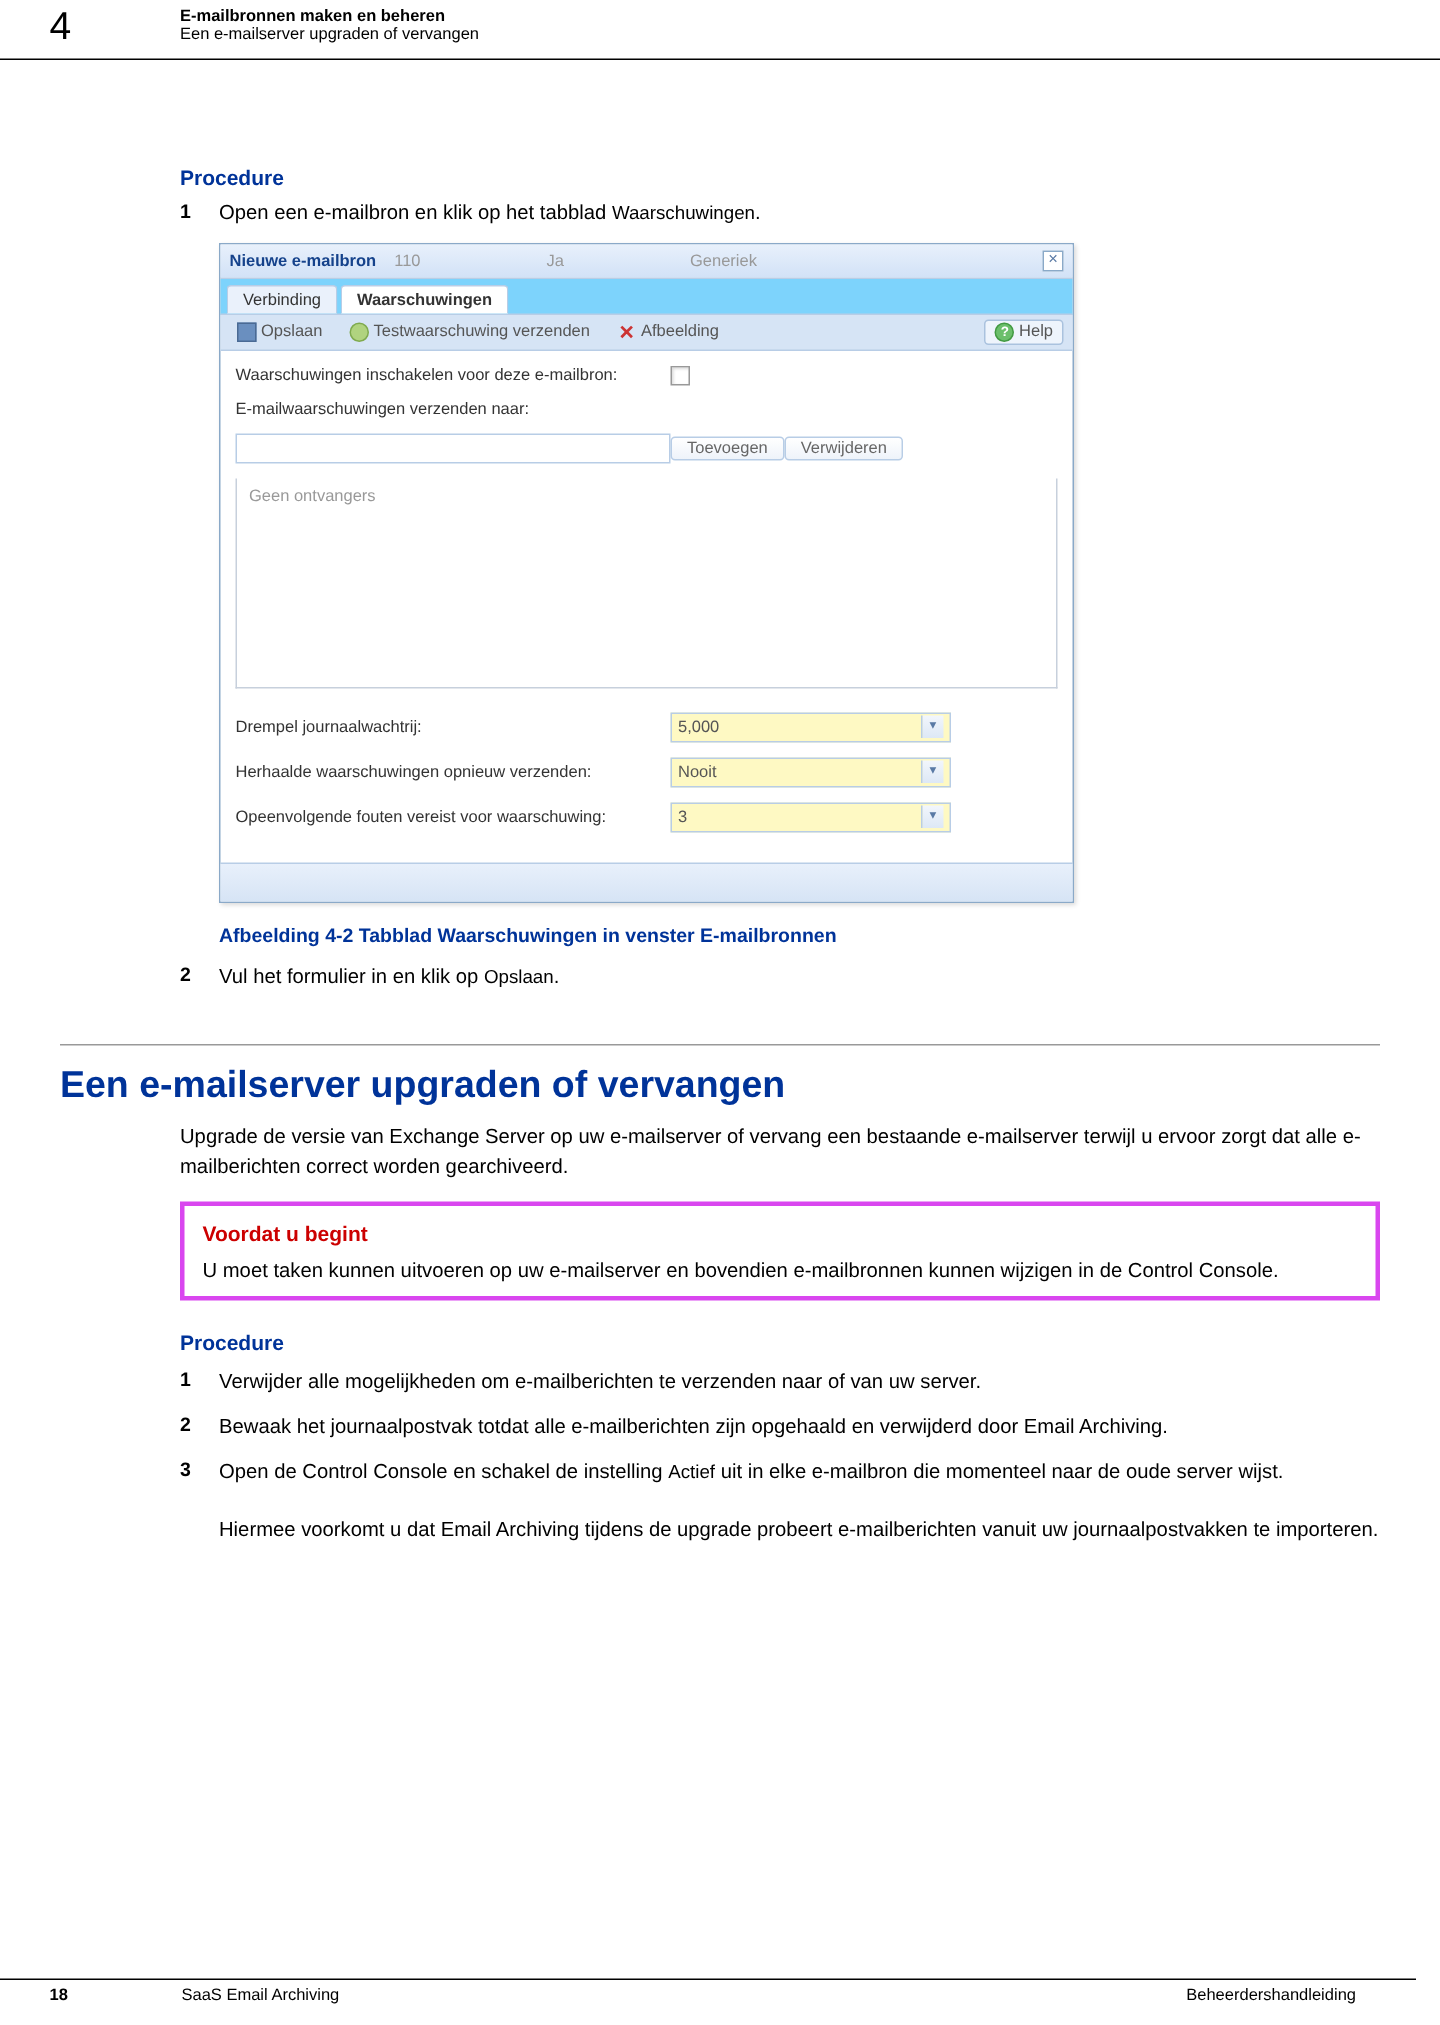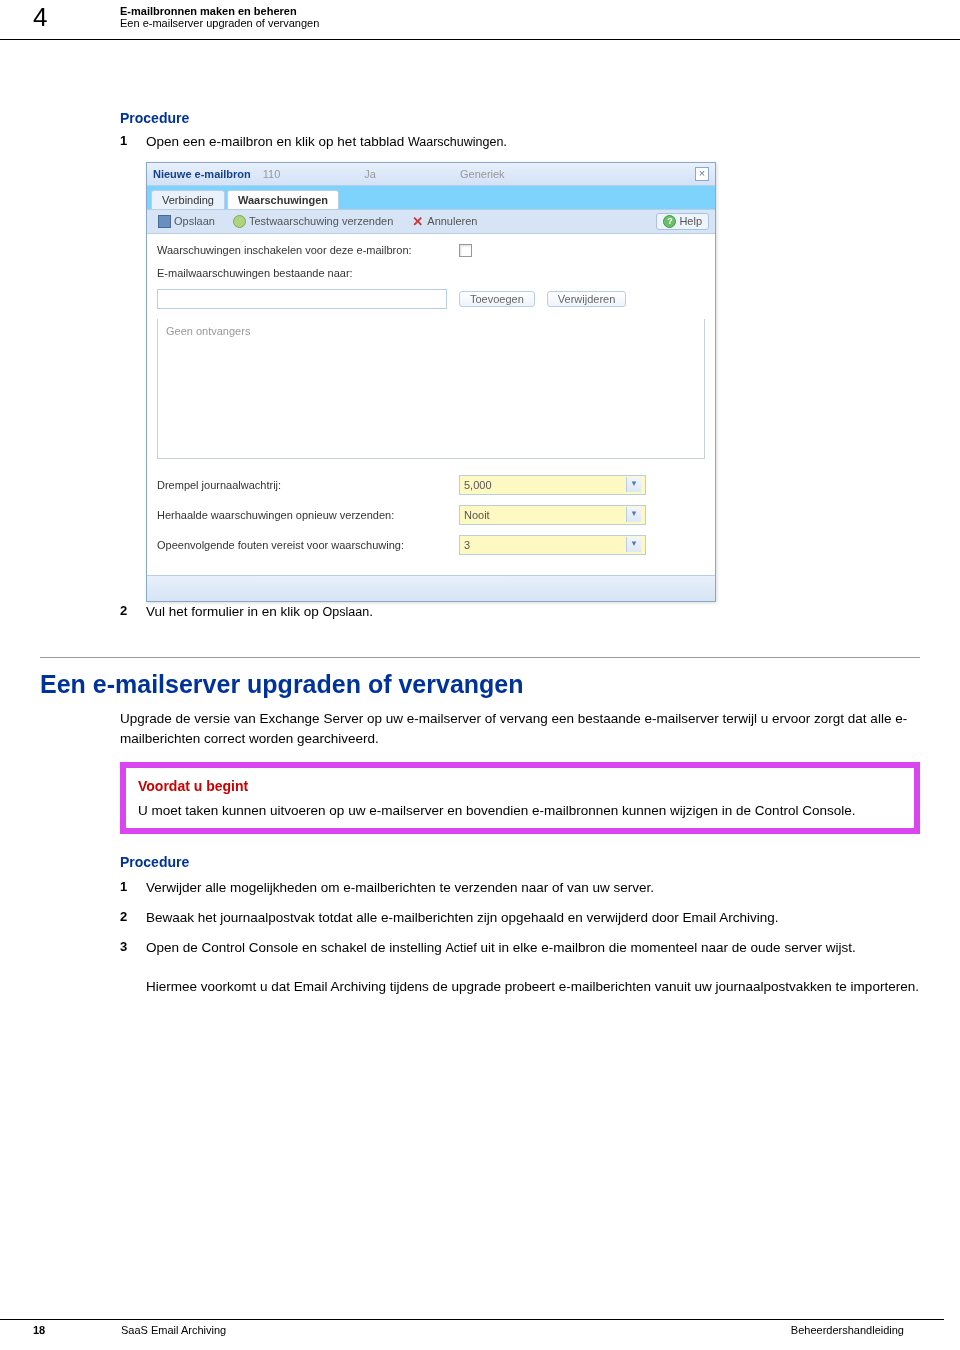--- a/index.html
+++ b/index.html
@@ -145,21 +145,21 @@
   .i-save { background:#6a8fbf; border:1px solid #4a6a94; }
   .i-send { background:#b0d37f; border:1px solid #7faa4e; border-radius:50%; }
   .i-cancel { color:#cc3333; font-weight:bold; width:13px; text-align:center; font-size:13px; line-height:11px;}
   .i-help { background:#6bbf6b; border:1px solid #429a42; border-radius:50%; color:#fff; font-weight:bold; font-size:9px; line-height:11px; text-align:center;}
   .help-right { margin-left: auto; background:#eef4fc; border:1px solid #aac2de; border-radius:3px; padding:1px 6px;}
   .pane { padding: 10px 10px 6px 10px; }
   .form-row {
     display: flex;
     align-items: center;
     margin-bottom: 10px;
-    gap: 12px;
+    gap: 0;
   }
   .form-row .lbl { width: 290px; color:#333; font-size:11px; }
   .checkbox {
     width: 13px; height: 13px;
     border: 1px solid #999;
     background: #fff;
     box-shadow: inset 1px 1px 2px rgba(0,0,0,0.15);
   }
   .text-input {
     flex: 1;
@@ -232,21 +232,21 @@
     font-size: 25px;
     font-weight: bold;
     margin: 0 0 10px 0;
   }
   .section-body {
     margin-left: 80px;
     font-size: 13.5px;
     line-height: 1.45;
   }
   .infobox {
-    border: 6px solid #d946ef;
+    border: 3px solid #d946ef;
     padding: 8px 12px;
     margin: 14px 0 18px 0;
   }
   .infobox-title {
     color: #cc0000;
     font-weight: bold;
     font-size: 14px;
     margin-bottom: 4px;
   }
   .page-footer {
@@ -306,34 +306,34 @@
       <span class="tbtn">
         <span class="ticon i-save"></span>
         <span>Opslaan</span>
       </span>
       <span class="tbtn">
         <span class="ticon i-send"></span>
         <span>Testwaarschuwing verzenden</span>
       </span>
       <span class="tbtn">
         <span class="i-cancel">✕</span>
-        <span>Annuleren</span>
+        <span>Afbeelding</span>
       </span>
       <span class="tbtn help-right">
         <span class="ticon i-help">?</span>
         <span>Help</span>
       </span>
     </div>
     <div class="pane">
       <div class="form-row">
         <span class="lbl">Waarschuwingen inschakelen voor deze e-mailbron:</span>
         <span class="checkbox"></span>
       </div>
       <div class="form-row">
-        <span class="lbl" style="width:210px;">E-mailwaarschuwingen bestaande naar:</span>
+        <span class="lbl" style="width:210px;">E-mailwaarschuwingen verzenden naar:</span>
       </div>
       <div class="form-row">
         <input class="text-input" style="max-width: 290px;">
         <span class="rowbtn">Toevoegen</span>
         <span class="rowbtn">Verwijderen</span>
       </div>
       <div class="listbox">Geen ontvangers</div>
     </div>
     <div class="bottom-form">
       <div class="form-row">
@@ -354,20 +354,21 @@
         <span class="lbl">Opeenvolgende fouten vereist voor waarschuwing:</span>
         <span class="select-like">
           <span>3</span>
           <span class="arrow">▾</span>
         </span>
       </div>
     </div>
     <div class="win-footer"></div>
   </div>
 
+  <div class="caption">Afbeelding 4-2  Tabblad Waarschuwingen in venster E-mailbronnen</div>
 
   <div class="procedure-block" style="margin-top:0;">
     <ol class="procedure">
       <li>
         <span class="num">2</span>
         <span class="txt">
           <span>Vul het formulier in en klik op </span><span class="code-term">Opslaan</span><span>.</span>
         </span>
       </li>
     </ol>

